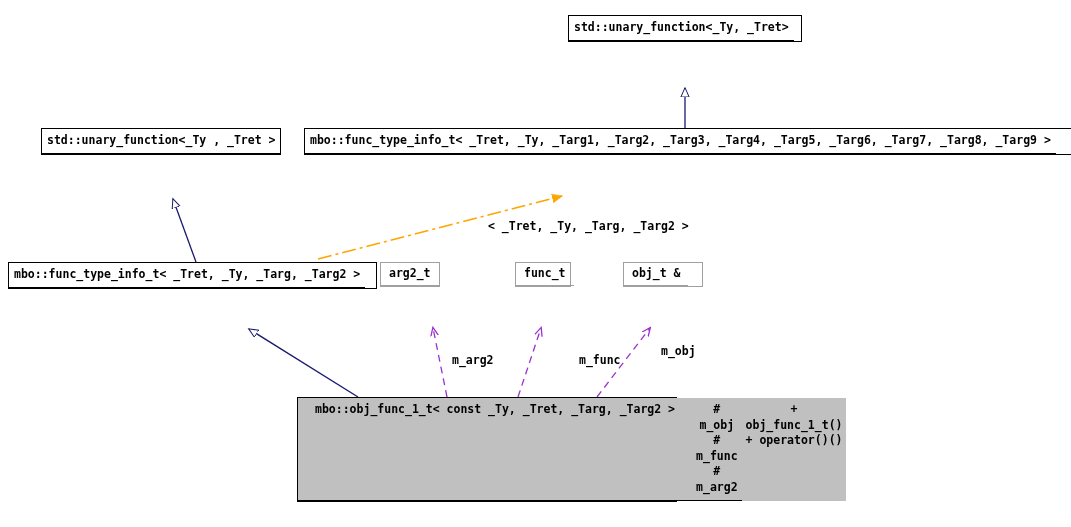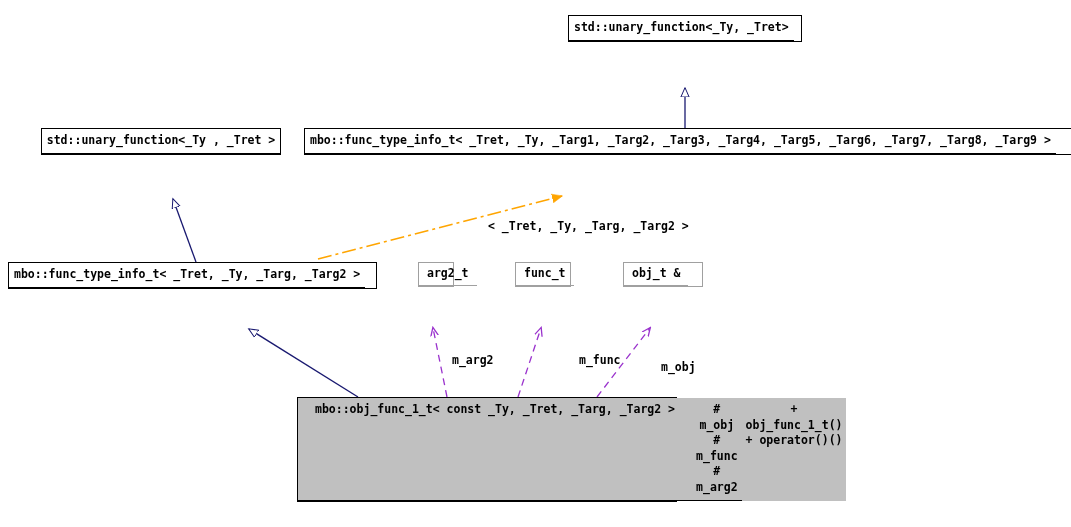--- a/index.html
+++ b/index.html
@@ -87,35 +87,35 @@
   .edge-label {
     position: absolute;
     font-size: 11.5px;
     font-weight: bold;
     color: #000000;
     white-space: nowrap;
     line-height: 1;
   }
   
   #box-std-unary-top { left: 568px; top: 15px; width: 234px; }
-  #box-std-unary-left { left: 41px; top: 128px; width: 240px; justify-content: center; }
+  #box-std-unary-left { left: 41px; top: 128px; width: 240px; }
   #box-func-type-info-full { left: 304px; top: 128px; width: 796px; }
   #box-func-type-info-4 { left: 8px; top: 262px; width: 369px; }
-  #box-arg2-t { left: 418px; top: 262px; width: 36px; }
+  #box-arg2-t { left: 380px; top: 262px; width: 60px; }
   #box-func-t { left: 515px; top: 262px; width: 56px; align-items: center; }
   #box-obj-t-ref { left: 623px; top: 262px; width: 80px; }
   #box-obj-func-1-t { left: 297px; top: 397px; width: 380px; }
   #box-obj-func-1-t .title { padding: 6px 17px; }
   #box-obj-func-1-t .attrs { padding: 4px 4px 5px 4px; }
   #box-obj-func-1-t .ops { padding: 4px 4px 5px 4px; }
   
   #label-template-args { left: 488px; top: 221px; }
   #label-m-arg2 { left: 452px; top: 355px; }
   #label-m-func { left: 531px; top: 355px; margin-left: 48px; }
-  #label-m-obj { left: 627px; top: 362px; padding-left: 34px; }
+  #label-m-obj { left: 627px; top: 346px; padding-left: 34px; }
 </style>
 </head>
 <body>
 
 <div id="diagram">
 
   <svg id="edges" width="1071" height="527" viewBox="0 0 1071 527">
     <defs>
       <marker id="hollow-triangle" markerWidth="11" markerHeight="11" refX="9" refY="5.5" orient="auto" markerUnits="userSpaceOnUse">
         <path d="M 0,1.4 L 9.4,5.5 L 0,9.6 z" fill="#ffffff" stroke="#191970" stroke-width="1"></path>

